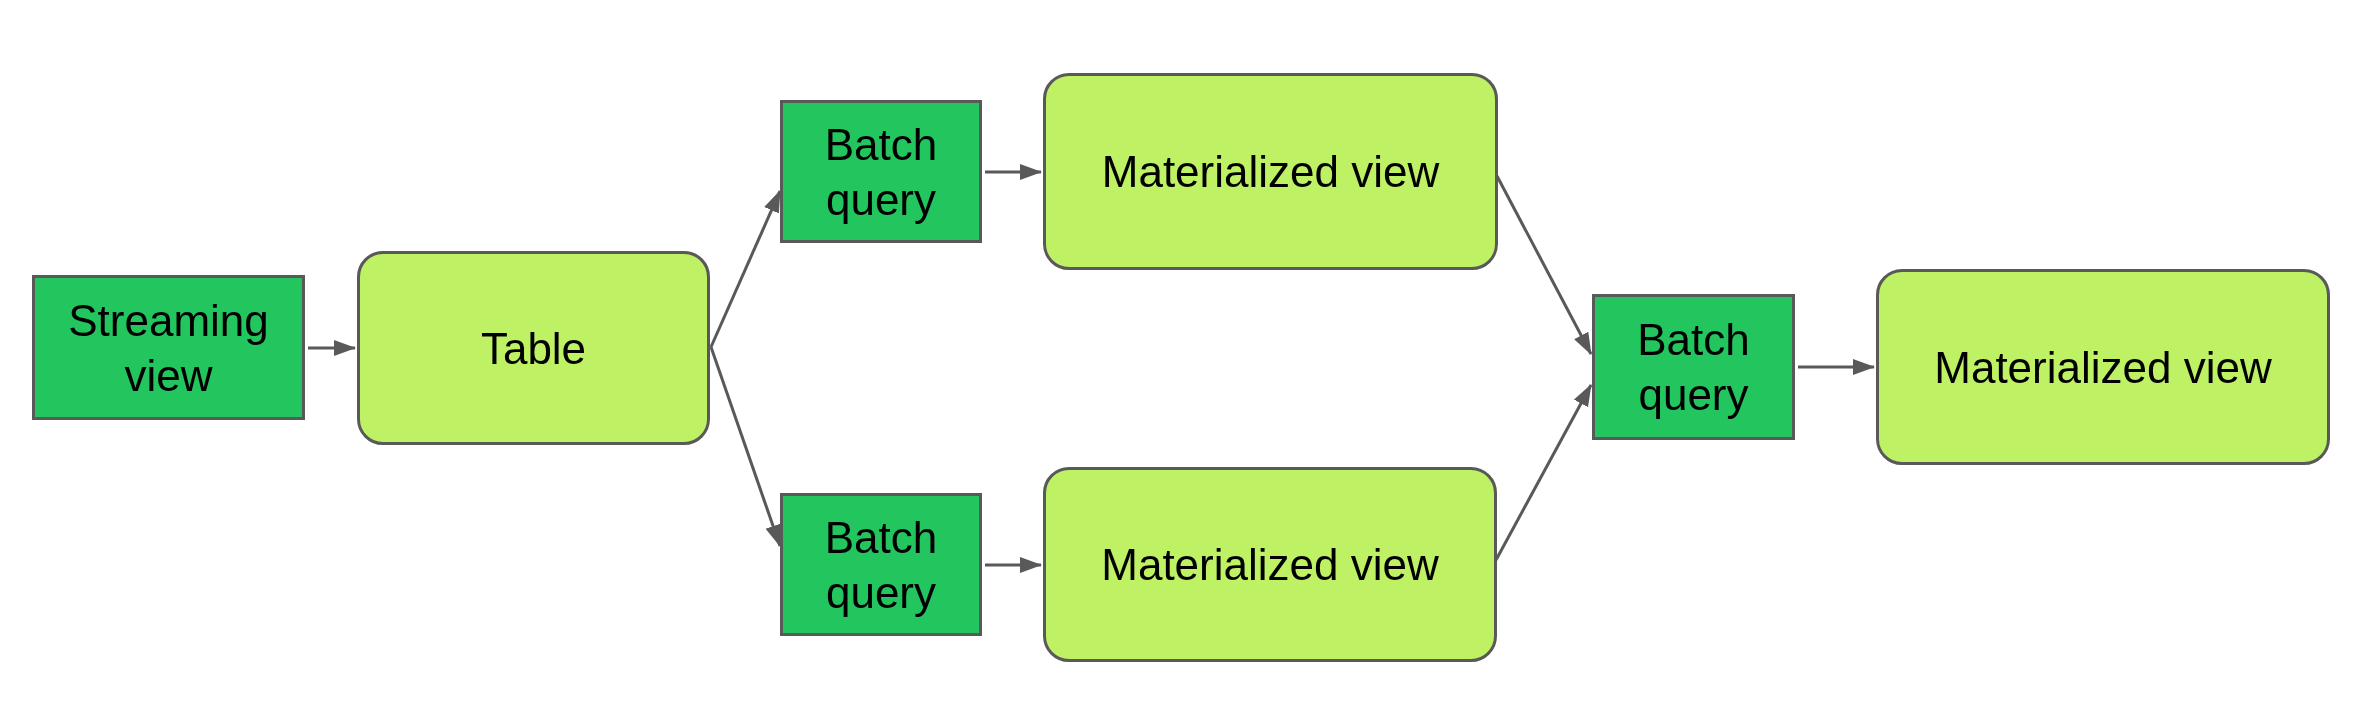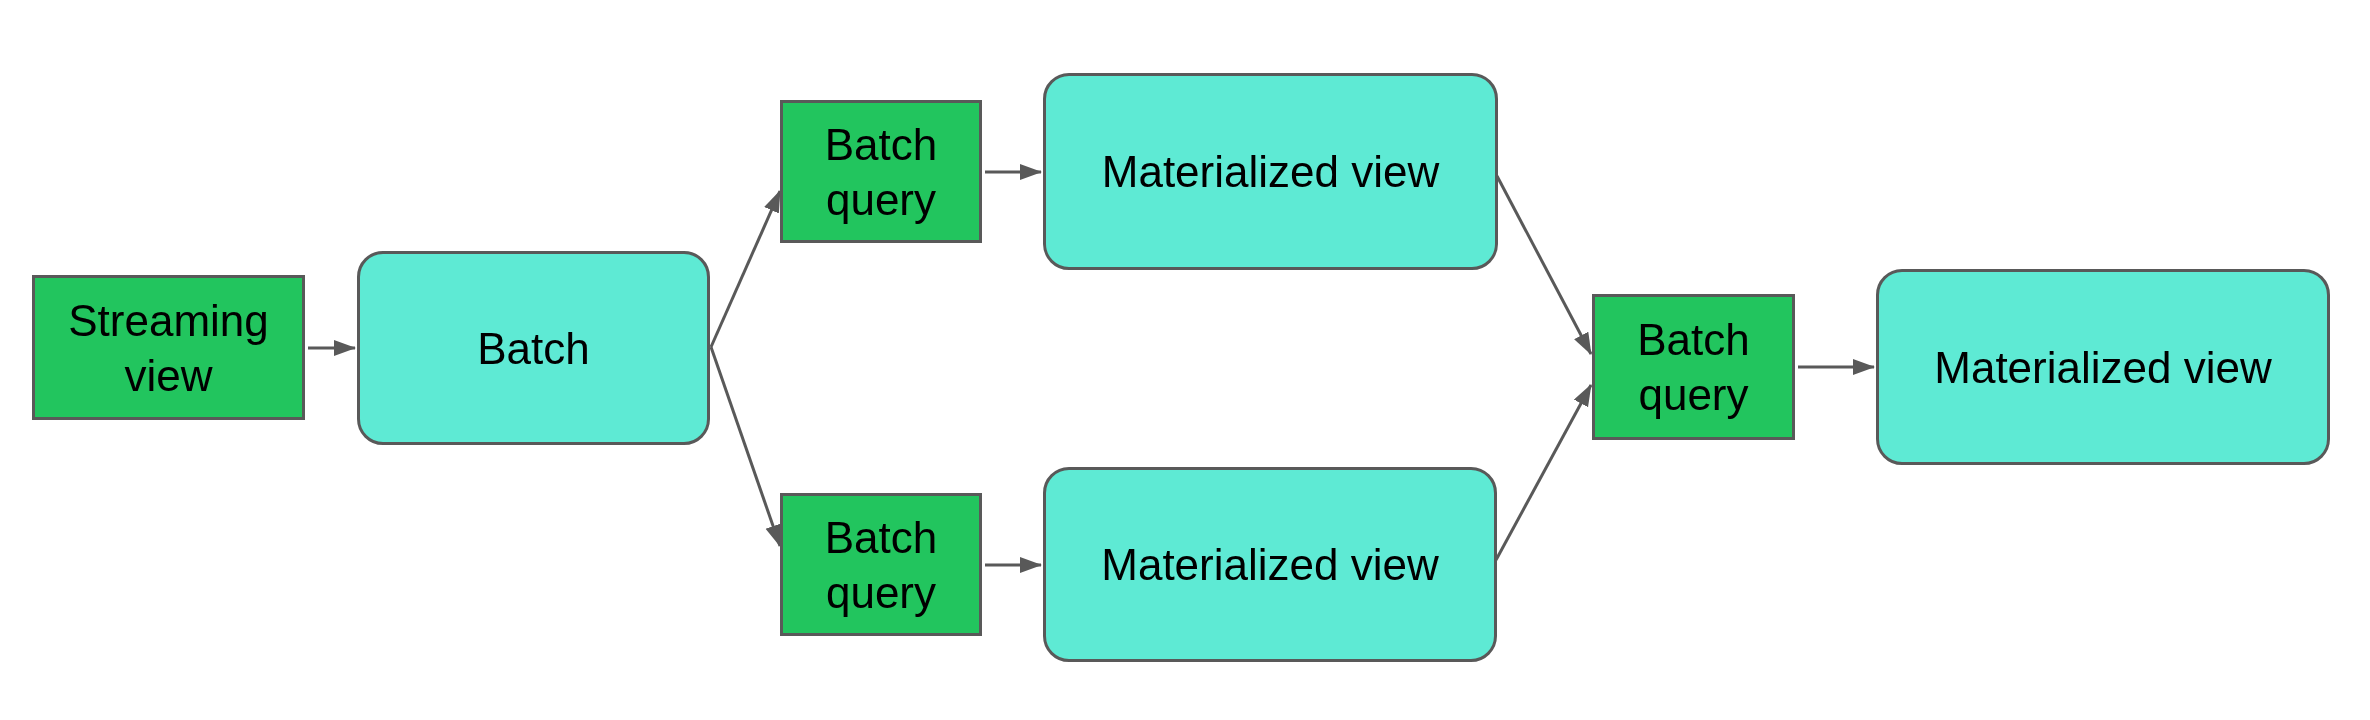--- a/index.html
+++ b/index.html
@@ -38,21 +38,21 @@
   .node .node-label {
     display: block;
     width: 100%;
     padding: 0 4px;
   }
   .node.query {
     background: #22c55e;
     border-radius: 0;
   }
   .node.store {
-    background: #5eead4;
+    background: #bef264;
     border-radius: 26px;
   }
   #n-streaming-query   { left: 32px;   top: 275px; width: 273px; height: 145px; }
   #n-table             { left: 357px;  top: 251px; width: 353px; height: 194px; }
   #n-batch-top         { left: 780px;  top: 100px; width: 202px; height: 143px; }
   #n-mv-top            { left: 1043px; top: 73px;  width: 455px; height: 197px; }
   #n-batch-bottom      { left: 780px;  top: 493px; width: 202px; height: 143px; }
   #n-mv-bottom         { left: 1043px; top: 467px; width: 454px; height: 195px; }
   #n-batch-merge       { left: 1592px; top: 294px; width: 203px; height: 146px; }
   #n-mv-final          { left: 1876px; top: 269px; width: 454px; height: 196px; }
@@ -81,21 +81,21 @@
     <line class="edge" x1="1497" y1="176" x2="1591" y2="354" marker-end="url(#arrowhead)"></line>
     <line class="edge" x1="1496" y1="560" x2="1591" y2="385" marker-end="url(#arrowhead)"></line>
     <line class="edge" x1="1798" y1="367" x2="1874" y2="367" marker-end="url(#arrowhead)"></line>
   </svg>
 
   <div class="node query" id="n-streaming-query">
     <span class="node-label">Streaming view</span>
   </div>
 
   <div class="node store" id="n-table">
-    <span class="node-label">Batch</span>
+    <span class="node-label">Table</span>
   </div>
 
   <div class="node query" id="n-batch-top">
     <span class="node-label">Batch query</span>
   </div>
 
   <div class="node store" id="n-mv-top">
     <span class="node-label">Materialized view</span>
   </div>
 

